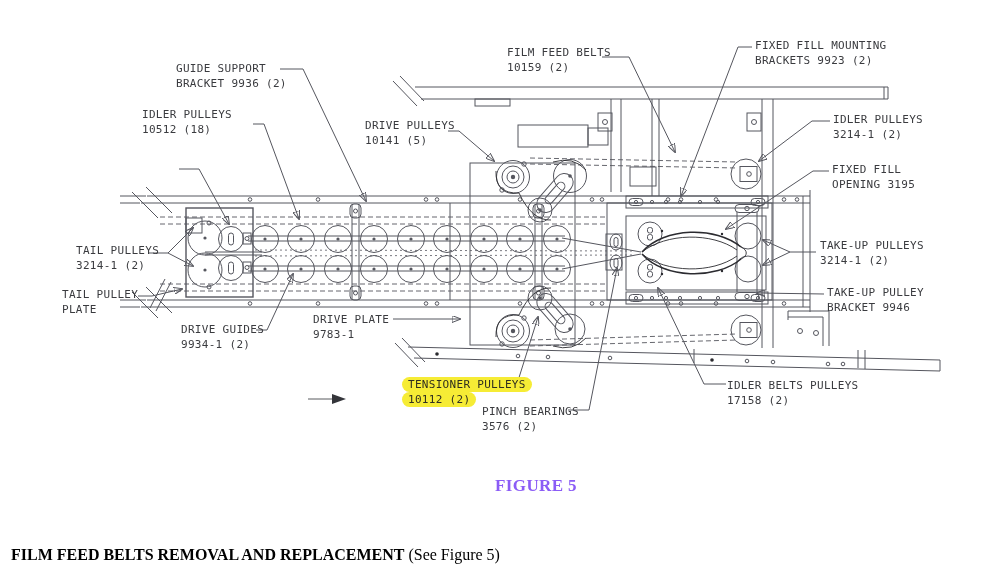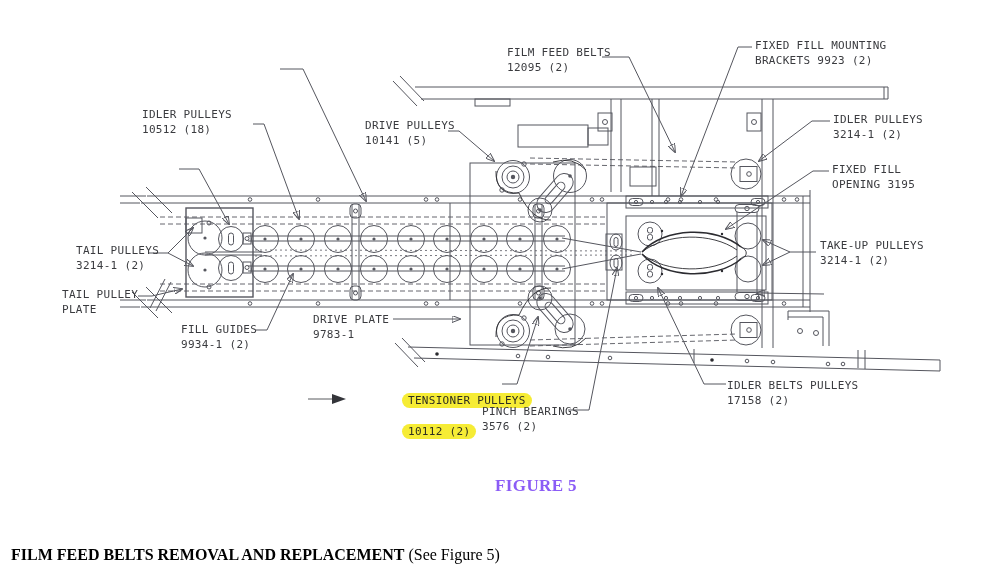--- a/index.html
+++ b/index.html
@@ -15,21 +15,21 @@
   svg .thinbelt{stroke:#2b2b30;stroke-width:.9;}
   svg .dot{fill:#55565e;stroke:none;}
   svg .ddot{fill:#2b2b30;stroke:none;}
   svg .leader{stroke:#46474d;stroke-width:.9;}
   svg .solid{fill:#34353a;stroke:none;}
   
   .lbl{position:absolute;font-size:11px;line-height:15px;letter-spacing:.3px;
        color:#3a3b3f;white-space:nowrap;}
   .lbl span{display:block;}
   .lbl .hl{display:inline-block;background:#f6ec35;border-radius:9px;
-           padding:0 6px;margin-left:-6px;color:#2e2e20;margin-top:16px;}
+           padding:0 6px;margin-left:-6px;color:#2e2e20;}
   
   .fig-caption{position:absolute;left:0;top:476px;width:976px;text-align:center;
        font-family:"Liberation Serif", serif;font-weight:bold;font-size:17px;
        letter-spacing:.4px;color:#8b5cf6;padding-left:48px;}
   .heading{position:absolute;left:3px;top:538px;margin:8px;
        font-family:"Liberation Serif", serif;font-size:16px;color:#000;white-space:nowrap;}
   .heading .b{font-weight:bold;}
   .heading .n{font-weight:normal;}
 </style>
 </head>
@@ -327,64 +327,72 @@
       <path d="M 502,384 H 517 L 538,317" marker-end="url(#arr)"></path>
       <path d="M 568,410 H 589 L 617,268" marker-end="url(#arr)"></path>
     </g>
 
     <g>
       <path class="leader" d="M 308,399 H 332"></path>
       <polygon class="solid" points="332,394 346,399 332,404"></polygon>
     </g>
   </svg>
 
+  <div class="lbl" style="left:176px;top:61px">
+    <span>GUIDE SUPPORT</span>
+    <span>BRACKET 9936 (2)</span>
+  </div>
   <div class="lbl" style="left:142px;top:107px">
     <span>IDLER PULLEYS</span>
     <span>10512 (18)</span>
   </div>
   <div class="lbl" style="left:76px;top:243px">
     <span>TAIL PULLEYS</span>
     <span>3214-1 (2)</span>
   </div>
   <div class="lbl" style="left:62px;top:287px">
     <span>TAIL PULLEY</span>
     <span>PLATE</span>
   </div>
   <div class="lbl" style="left:181px;top:322px">
-    <span>FILL GUIDES</span>
+    <span>DRIVE GUIDES</span>
     <span>9934-1 (2)</span>
   </div>
   <div class="lbl" style="left:365px;top:118px">
     <span>DRIVE PULLEYS</span>
     <span>10141 (5)</span>
   </div>
   <div class="lbl" style="left:313px;top:312px">
     <span>DRIVE PLATE</span>
     <span>9783-1</span>
   </div>
   <div class="lbl" style="left:507px;top:45px">
     <span>FILM FEED BELTS</span>
-    <span>12095 (2)</span>
+    <span>10159 (2)</span>
   </div>
   <div class="lbl" style="left:755px;top:38px">
     <span>FIXED FILL MOUNTING</span>
     <span>BRACKETS 9923 (2)</span>
   </div>
   <div class="lbl" style="left:833px;top:112px">
     <span>IDLER PULLEYS</span>
     <span>3214-1 (2)</span>
   </div>
   <div class="lbl" style="left:832px;top:162px">
     <span>FIXED FILL</span>
     <span>OPENING 3195</span>
   </div>
   <div class="lbl" style="left:820px;top:238px">
     <span>TAKE-UP PULLEYS</span>
     <span>3214-1 (2)</span>
   </div>
+  <div class="lbl" style="left:827px;top:285px">
+    <span>TAKE-UP PULLEY</span>
+    <span>BRACKET 9946</span>
+  </div>
   <div class="lbl" style="left:727px;top:378px">
     <span>IDLER BELTS PULLEYS</span>
     <span>17158 (2)</span>
   </div>
   <div class="lbl" style="left:408px;top:377px">
     <span><span class="hl">TENSIONER PULLEYS</span></span>
     <span><span class="hl">10112 (2)</span></span>
   </div>
   <div class="lbl" style="left:482px;top:404px">
     <span>PINCH BEARINGS</span>

